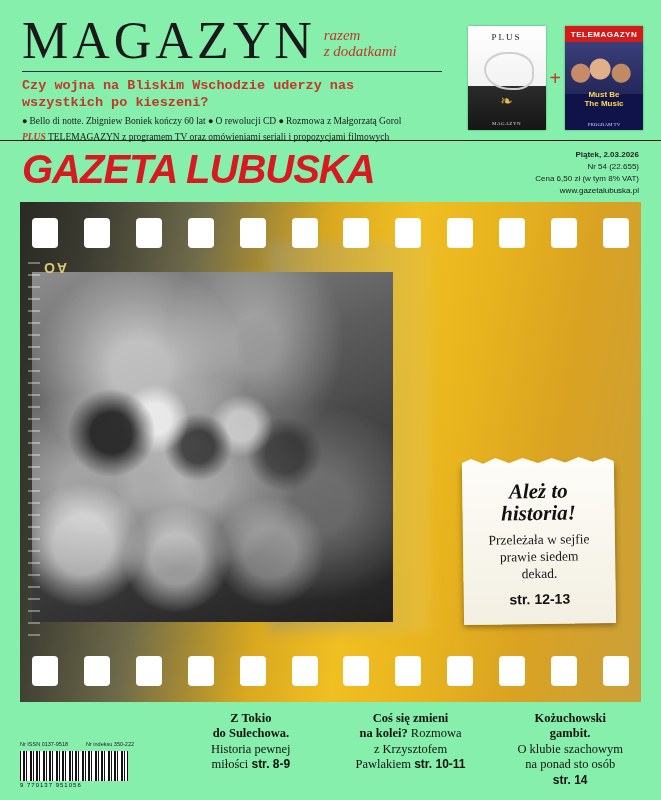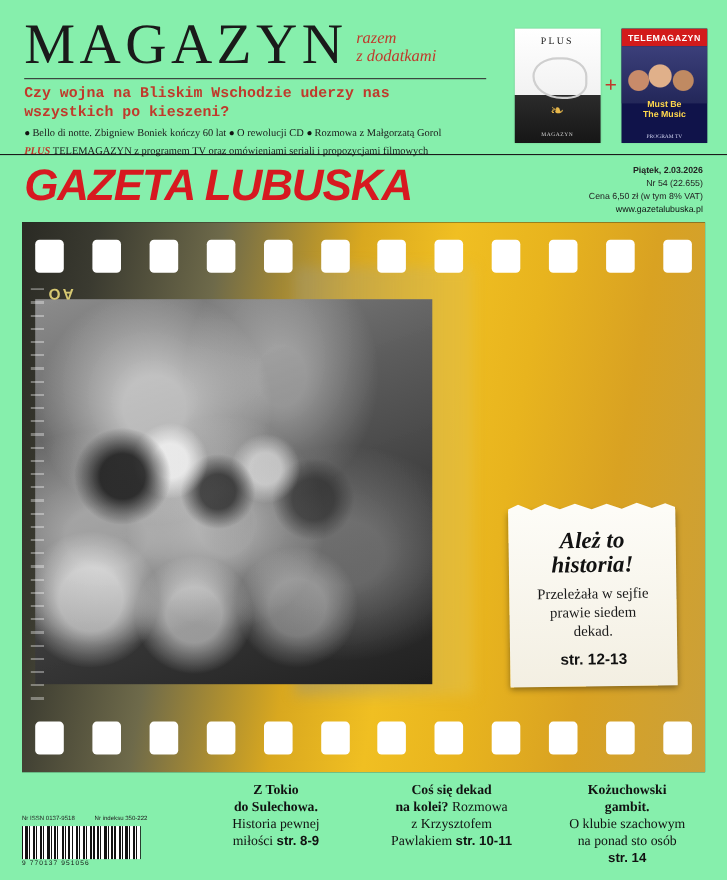--- a/index.html
+++ b/index.html
@@ -572,21 +572,21 @@
         <div class="t-head">Z Tokio</div>
         <div class="t-head">do Sulechowa.</div>
         <div>Historia pewnej</div>
         <div>
           <span>miłości</span>
           <span class="t-page">str. 8-9</span>
         </div>
       </div>
 
       <div class="teaser">
-        <div class="t-head">Coś się dekad</div>
+        <div class="t-head">Coś się zmieni</div>
         <div class="t-head">
           <span>na kolei?</span>
           <span style="font-weight:400">Rozmowa</span>
         </div>
         <div>z Krzysztofem</div>
         <div>
           <span>Pawlakiem</span>
           <span class="t-page">str. 10-11</span>
         </div>
       </div>

